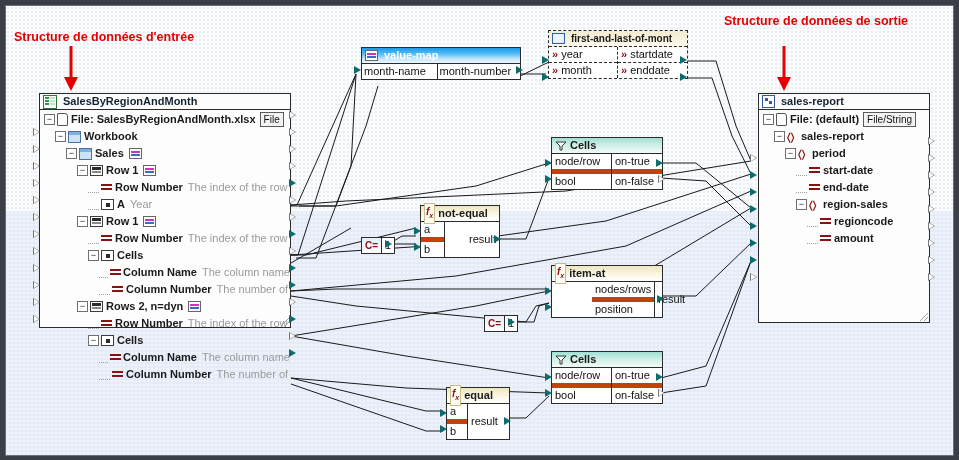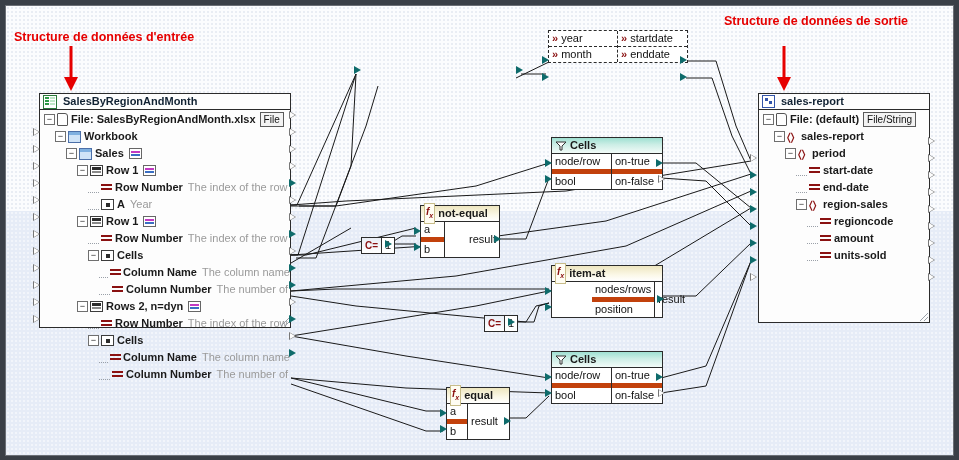--- a/index.html
+++ b/index.html
@@ -374,38 +374,50 @@
           <div class="row" style="padding-left: 48px;">
             <span style="display: inline-block; width: 11px; border-bottom: 1px dotted rgb(154, 160, 168); height: 9px; margin-right: 2px;"></span>
             <span class="ic ic-eq"></span>
             <span class="lbl">regioncode</span>
           </div>
           <div class="row" style="padding-left: 48px;">
             <span style="display: inline-block; width: 11px; border-bottom: 1px dotted rgb(154, 160, 168); height: 9px; margin-right: 2px;"></span>
             <span class="ic ic-eq"></span>
             <span class="lbl">amount</span>
           </div>
-          <div class="row" style="padding-left: 48px;">
-            <span style="display: inline-block; width: 11px; border-bottom: 1px dotted rgb(154, 160, 168); height: 9px; margin-right: 2px;"></span>
-            <span class="ic ic-eq"></span>
-            <span class="lbl">units-sold</span>
-          </div>
         </div>
     </div>
     <div class="resize-grip"></div>
   </div>
 
+  <div class="fn" style="left:355px;top:41px;width:158px;">
+    <div class="fn-hd hd-blue">
+      <span class="ic ic-grid">
+          <i></i>
+          <i class="b"></i>
+        </span>
+      <span>value-map</span>
+    </div>
+    <div class="vm-body">
+      <div class="vm-cell" style="width:72px;">month-name</div>
+      <div class="vm-cell" style="width:80px;">month-number</div>
+    </div>
+  </div>
   <div class="node" style="left:348px;top:60px;">
       <div class="tri-solid"></div>
     </div>
   <div class="node" style="left:510px;top:60px;">
       <div class="tri-solid"></div>
     </div>
 
   <div class="fn dashbox" style="left:542px;top:24px;width:138px;">
+    <div class="fn-hd">
+      <span class="ic ic-folder"></span>
+      <span style="font-size:10px;">first-and-last-of-mont</span>
+    </div>
     <div class="fn-body">
       <div class="fn-col left" style="width:68px;">
         <div class="prm"><span style="color:#8a1111;font-weight:bold;">»</span> <span>year</span></div>
         <div class="prm"><span style="color:#8a1111;font-weight:bold;">»</span> <span>month</span></div>
       </div>
       <div class="fn-col" style="width:69px;">
         <div class="prm"><span style="color:#8a1111;font-weight:bold;">»</span> <span>startdate</span></div>
         <div class="prm"><span style="color:#8a1111;font-weight:bold;">»</span> <span>enddate</span></div>
       </div>
     </div>

